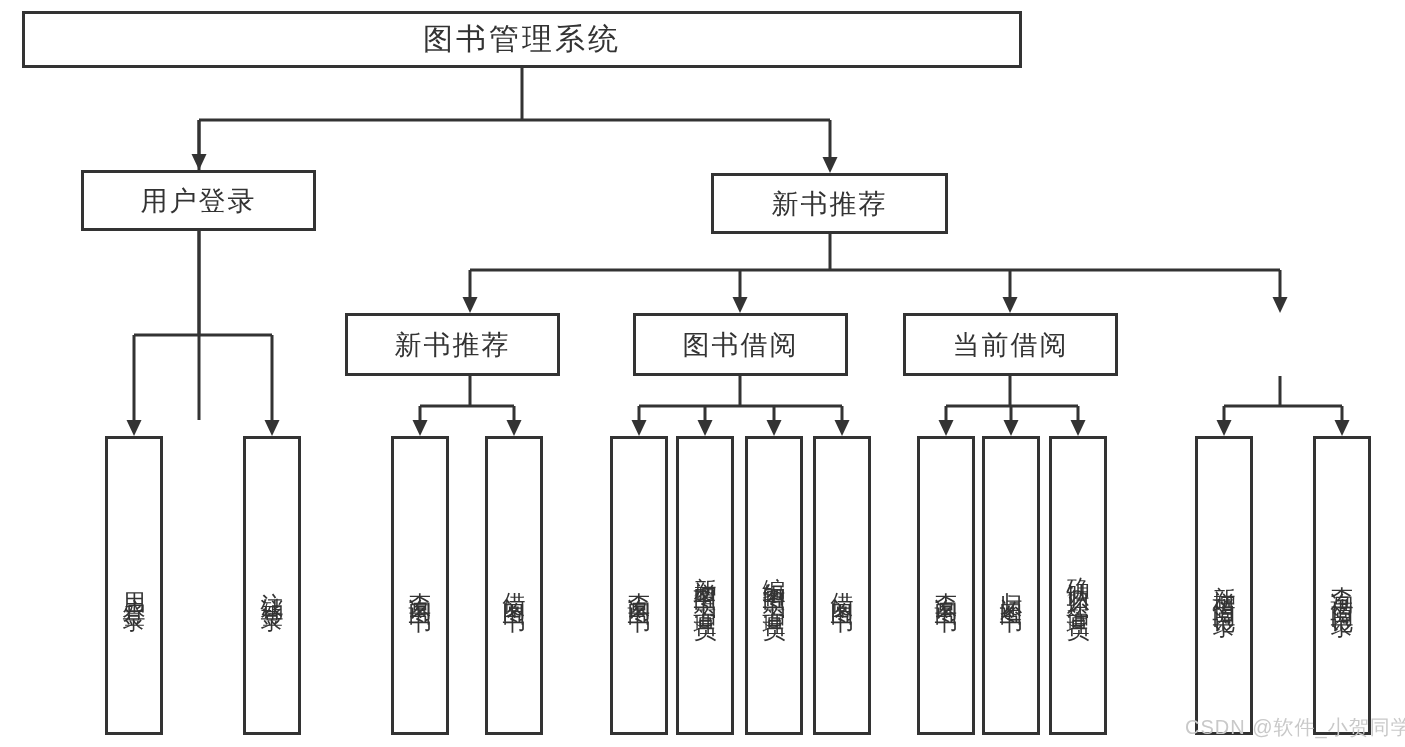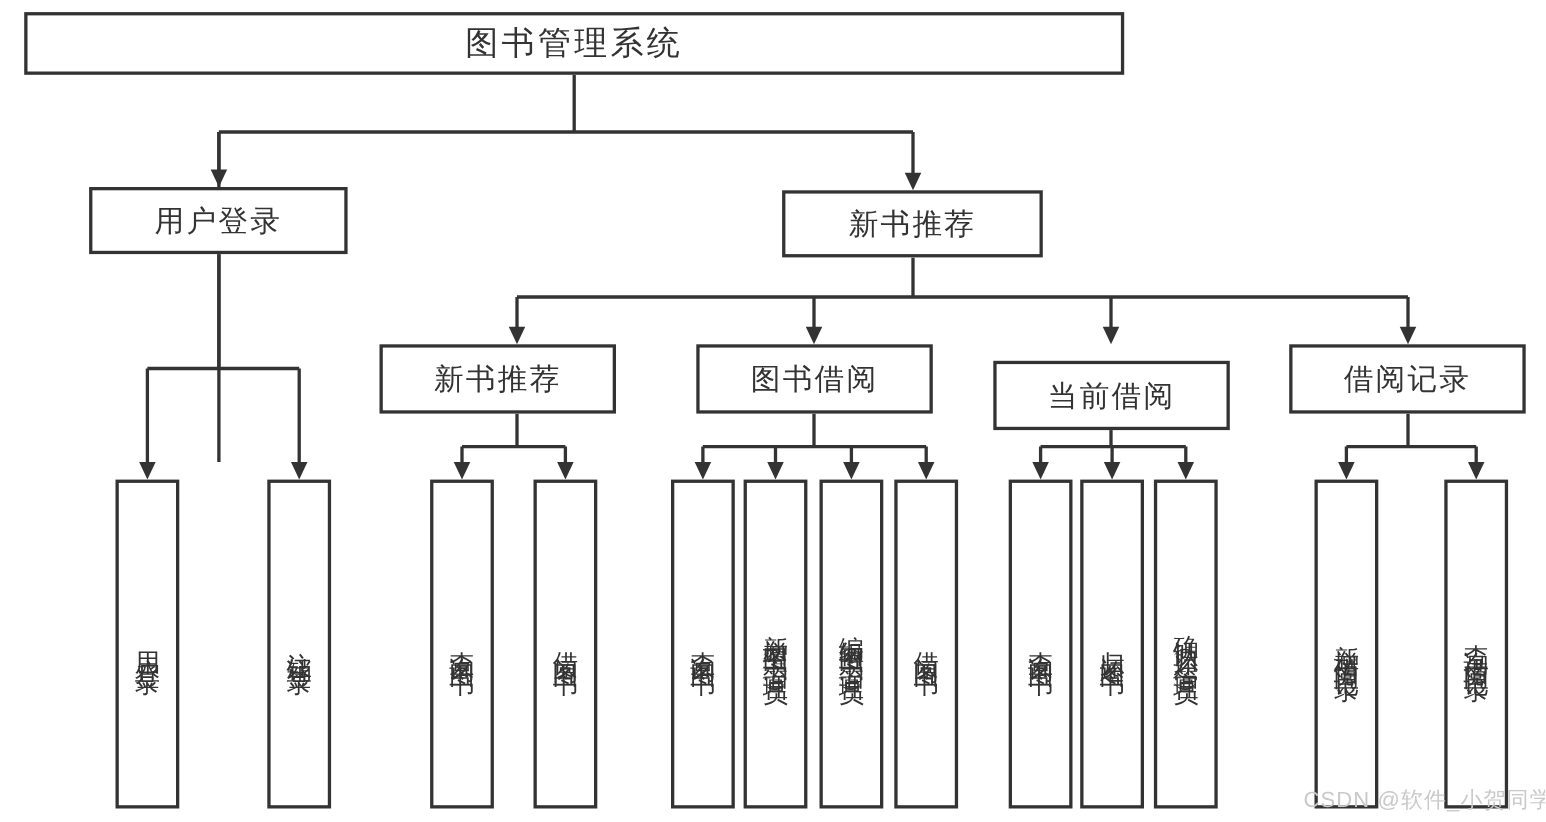--- a/index.html
+++ b/index.html
@@ -104,22 +104,21 @@
     </g>
   </svg>
 
   <div class="box rootbox" style="left:22px; top:11px; width:1000px; height:57px;">图书管理系统</div>
 
   <div class="box hbox" style="left:81px; top:170px; width:235px; height:61px;">用户登录</div>
   <div class="box hbox" style="left:711px; top:173px; width:237px; height:61px;">新书推荐</div>
 
   <div class="box hbox" style="left:345px; top:313px; width:215px; height:63px;">新书推荐</div>
   <div class="box hbox" style="left:633px; top:313px; width:215px; height:63px;">图书借阅</div>
-  <div class="box hbox" style="left:903px; top:328px; width:215px; height:63px;">当前借阅</div>
-  <div class="box hbox" style="left:1172px; top:313px; width:215px; height:63px;">借阅记录</div>
+  <div class="box hbox" style="left:903px; top:313px; width:215px; height:63px;">当前借阅</div>
 
   <div class="box vbox" style="left:105px; top:436px; width:58px; height:299px;">
     <span>用户登录</span>
   </div>
   <div class="box vbox" style="left:243px; top:436px; width:58px; height:299px;">
     <span>注销登录</span>
   </div>
 
   <div class="box vbox" style="left:391px; top:436px; width:58px; height:299px;">
     <span>查询图书</span>

